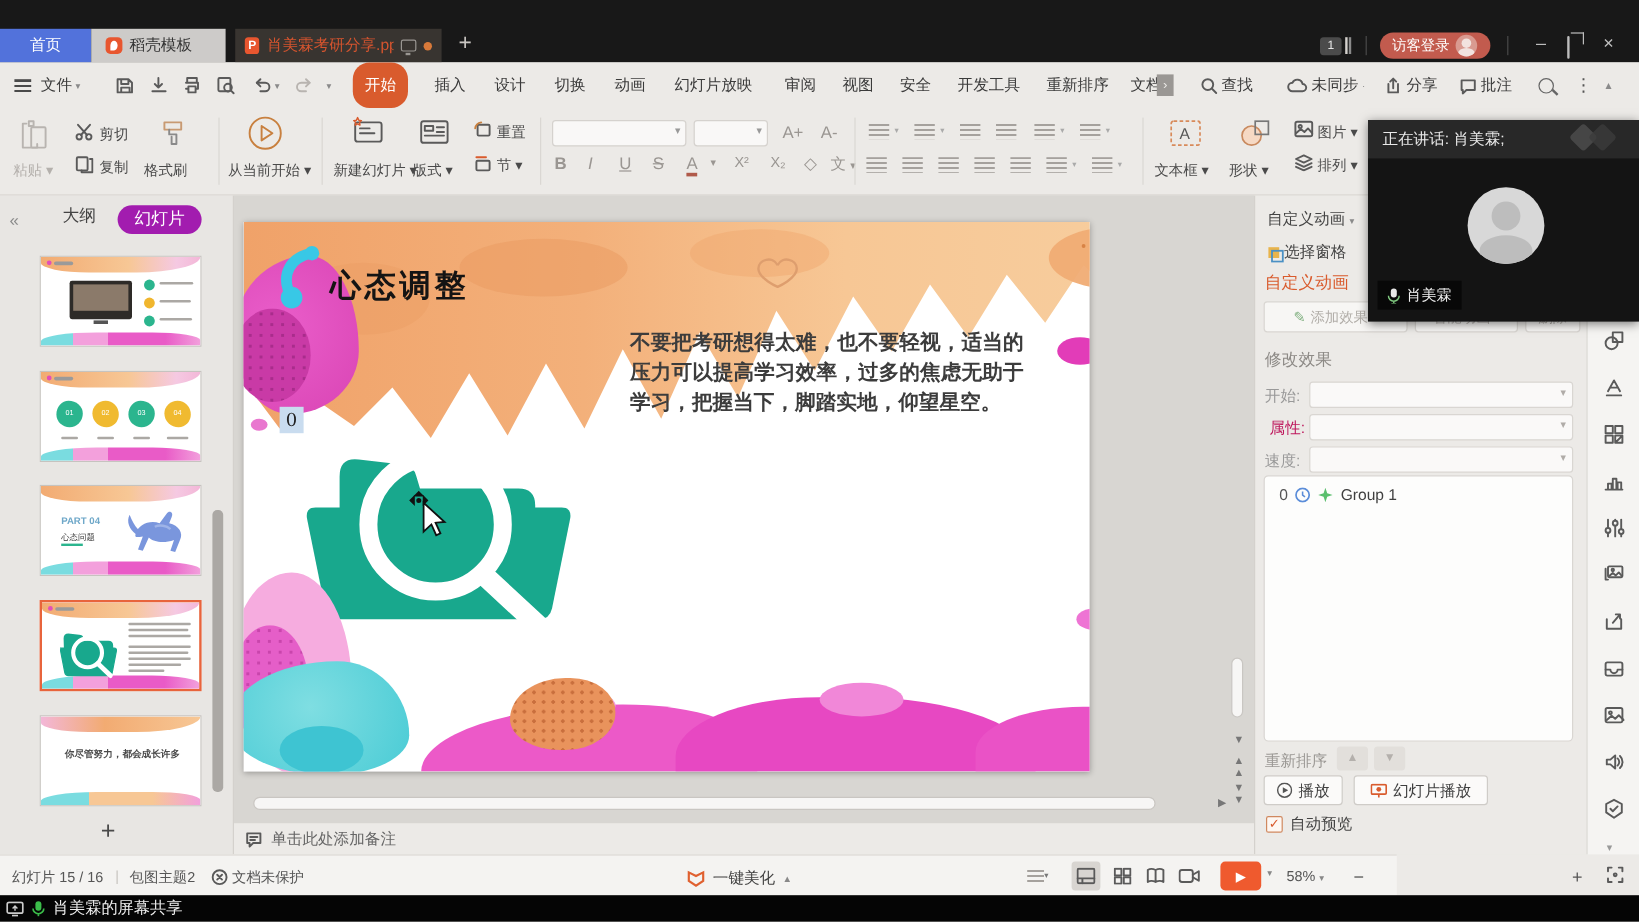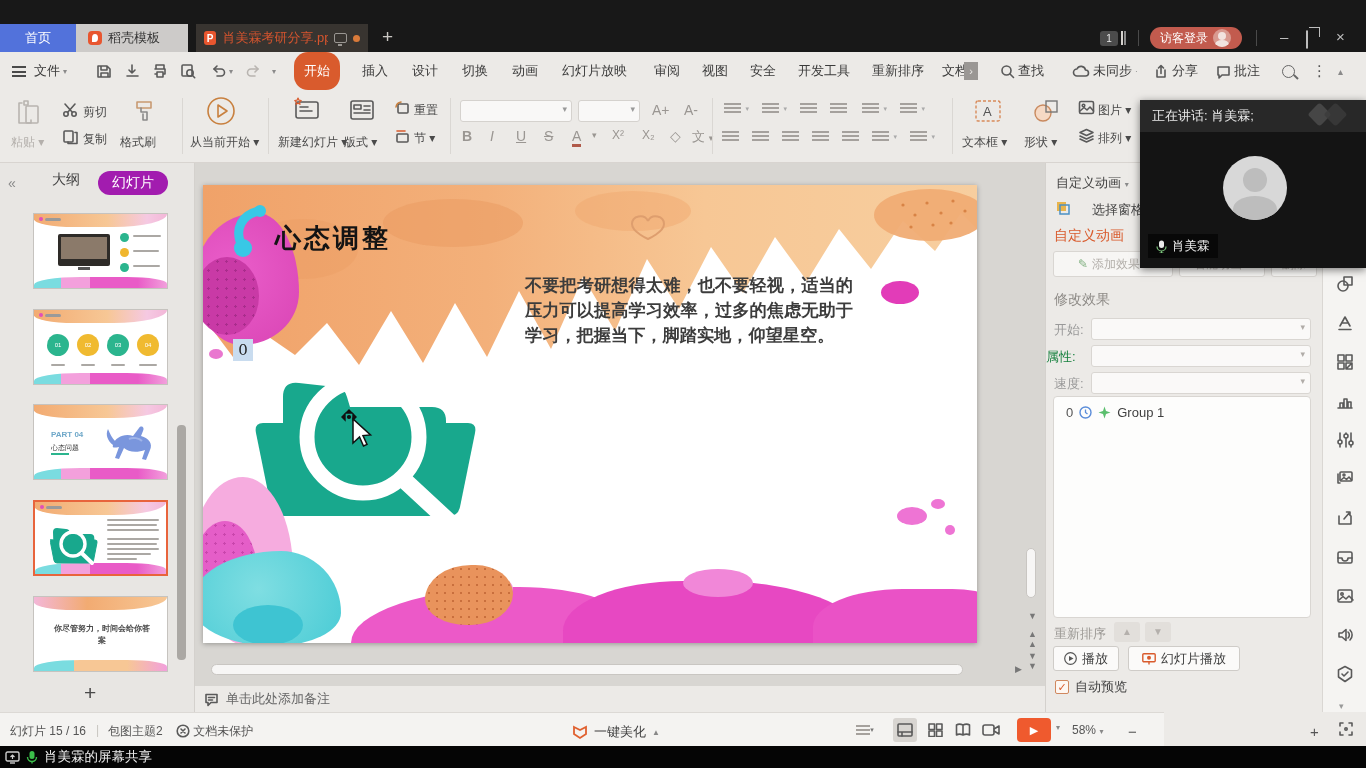--- a/index.html
+++ b/index.html
@@ -66,21 +66,21 @@
   .mt-top{position:absolute;left:0;top:0;width:100%;height:13px;background:linear-gradient(90deg,#F2AB72,#F7C795 55%,#F5C9E2 85%,#F3B7D8);border-radius:0 0 40% 30%/0 0 100% 60%}
   .mt-bot{position:absolute;left:0;bottom:0;width:100%;height:11px;background:linear-gradient(90deg,#7ADCE0 0 20%,#F3A0DC 20% 42%,#E95BC7 42% 78%,#F2A0DC);border-radius:35% 30% 0 0/70% 60% 0 0}
   .mt-pill{position:absolute;left:5px;top:3px;display:flex;gap:2px;align-items:center}
   .mt-pill i{width:4px;height:4px;border-radius:50%;background:#E24FB8}
   .mt-pill b{width:16px;height:3px;background:#9a9a9a;border-radius:2px}
   .tline{position:absolute;height:2px;background:#ABA8A4;border-radius:1px}
   .sb-scroll{position:absolute;left:177px;top:262px;width:9px;height:235px;background:#ABA8A4;border-radius:4px}
   .sb-add{position:absolute;left:84px;top:518px;font-size:21px;color:#4a4a4a}
   
   .canvas{position:absolute;left:195px;top:163px;width:850px;height:549px;background:#D8D6D2}
-  .slide{position:absolute;left:8px;top:22px;width:774px;height:458px;background:#fff;box-shadow:0 1px 5px rgba(0,0,0,.3);overflow:hidden}
+  .slide{position:absolute;left:8px;top:22px;width:705px;height:458px;background:#fff;box-shadow:0 1px 5px rgba(0,0,0,.3);overflow:hidden}
   .blob{position:absolute}
   .slide-title{position:absolute;left:72px;top:36px;font-size:26px;font-weight:900;letter-spacing:3px;color:#141414}
   .anim-badge{position:absolute;left:30px;top:154px;width:20px;height:22px;background:#C9DCEF;color:#222;font-family:"DejaVu Serif",serif;font-size:15px;text-align:center;line-height:22px}
   .body-text{position:absolute;left:322px;top:88px;width:328px;font-size:17.2px;line-height:1.45;font-weight:700;color:#3C3C3C;text-align:justify}
   .body-text p+p{margin-top:22px}
   .vscroll{position:absolute;left:831px;top:385px;width:10px;height:50px;background:#F7F6F5;border:1px solid #C9C6C2;border-radius:5px}
   .sc-arrow{position:absolute;left:833px;font-size:9px;color:#777}
   .hscroll{position:absolute;left:16px;top:501px;width:752px;height:11px;background:#F7F6F5;border:1px solid #C9C6C2;border-radius:6px}
   .h-arrow{position:absolute;left:820px;top:501px;font-size:9px;color:#777}
   .notesbar{position:absolute;left:0;top:523px;width:850px;height:26px;background:#ECEAE7;display:flex;align-items:center;gap:7px;padding-left:9px;font-size:13px;color:#666}
@@ -429,21 +429,21 @@
       <div class="tline" style="left:72px;top:46px;width:52px;height:2px"></div>
       <div class="tline" style="left:72px;top:51px;width:44px;height:2px"></div>
       <div class="tline" style="left:72px;top:56px;width:30px;height:2px"></div>
     </div>
 
     <div class="tnum" style="top:436px">16</div>
     <div class="tstar" style="top:453px">★</div>
     <div class="thumb" style="top:433px">
       <div class="mt-top" style="background:linear-gradient(90deg,#F3B7D8,#F2AB72 40%,#F7C795)"></div>
       <div class="mt-bot" style="background:linear-gradient(90deg,#7ADCE0 0 30%,#F7C795 30% 70%,#F2A0DC)"></div>
-      <div class="abs" style="left:18px;top:26px;width:100px;font-size:8px;font-weight:bold;color:#4a4a4a;text-align:center;line-height:1.5">你尽管努力，时间会给你答案</div>
+      <div class="abs" style="left:18px;top:26px;width:100px;font-size:8px;font-weight:bold;color:#4a4a4a;text-align:center;line-height:1.5">你尽管努力，都会成长许多</div>
     </div>
 
     <div class="sb-scroll"></div>
     <div class="sb-add">+</div>
   </div>
 
   <div class="canvas">
     <div class="slide">
       <svg class="abs" style="left:0;top:0" width="809" height="200">
         <defs>
@@ -525,21 +525,21 @@
     <div class="notesbar">
       <svg class="lic" width="15" height="15">
           <path d="M2,2.5 h11 v8 h-6 l-3,3 v-3 h-2 z M4.5,5.5 h6 M4.5,8 h4"></path>
         </svg>
       <span>单击此处添加备注</span>
     </div>
   </div>
 
   <div class="panel">
     <div class="abs" style="left:10px;top:11px"><span>自定义动画</span> <span class="caret">▾</span></div>
-    <div class="abs" style="left:10px;top:38px;display:flex;gap:22px;align-items:flex-start">
+    <div class="abs" style="left:10px;top:38px;display:flex;gap:0;align-items:flex-end">
       <svg width="14" height="14">
           <rect x="1" y="1" width="9" height="9" fill="#E8B44C"></rect>
           <rect x="4" y="4" width="9" height="9" fill="none" stroke="#4a90c4" stroke-width="1.5"></rect>
         </svg>
       <span>选择窗格</span>
     </div>
     <div class="abs p-orange" style="left:8px;top:64px">自定义动画</div>
     <div class="pbtn" style="left:7px;top:88px;width:120px">
         <span style="color:#7FAF7F">✎</span>
         <span>添加效果</span>
@@ -548,21 +548,21 @@
     <div class="pbtn" style="left:133px;top:88px;width:86px">
         <span>智能动画</span>
         <span class="caret">▾</span>
       </div>
     <div class="pbtn" style="left:225px;top:88px;width:46px">
         <span>删除</span>
       </div>
     <div class="abs" style="left:8px;top:128px;font-size:14px;color:#8D8A86">修改效果</div>
     <div class="abs" style="left:8px;top:158px;color:#999">开始:</div>
     <div class="drop" style="top:155px"></div>
-    <div class="abs" style="left:0;top:185px;color:#15803d">属性:</div>
+    <div class="abs" style="left:12px;top:185px;color:#be185d">属性:</div>
     <div class="drop" style="top:182px"></div>
     <div class="abs" style="left:8px;top:212px;color:#999">速度:</div>
     <div class="drop" style="top:209px"></div>
     <div class="plist">
       <div class="abs" style="left:12px;top:8px;display:flex;gap:6px;align-items:center">
         <span style="color:#555">0</span>
         <svg width="13" height="13">
             <circle cx="6.5" cy="6.5" r="5.5" fill="none" stroke="#5B8DD9" stroke-width="1.4"></circle>
             <path d="M6.5,3.5 v3 l2,1.5" stroke="#5B8DD9" stroke-width="1.3" fill="none"></path>
           </svg>

